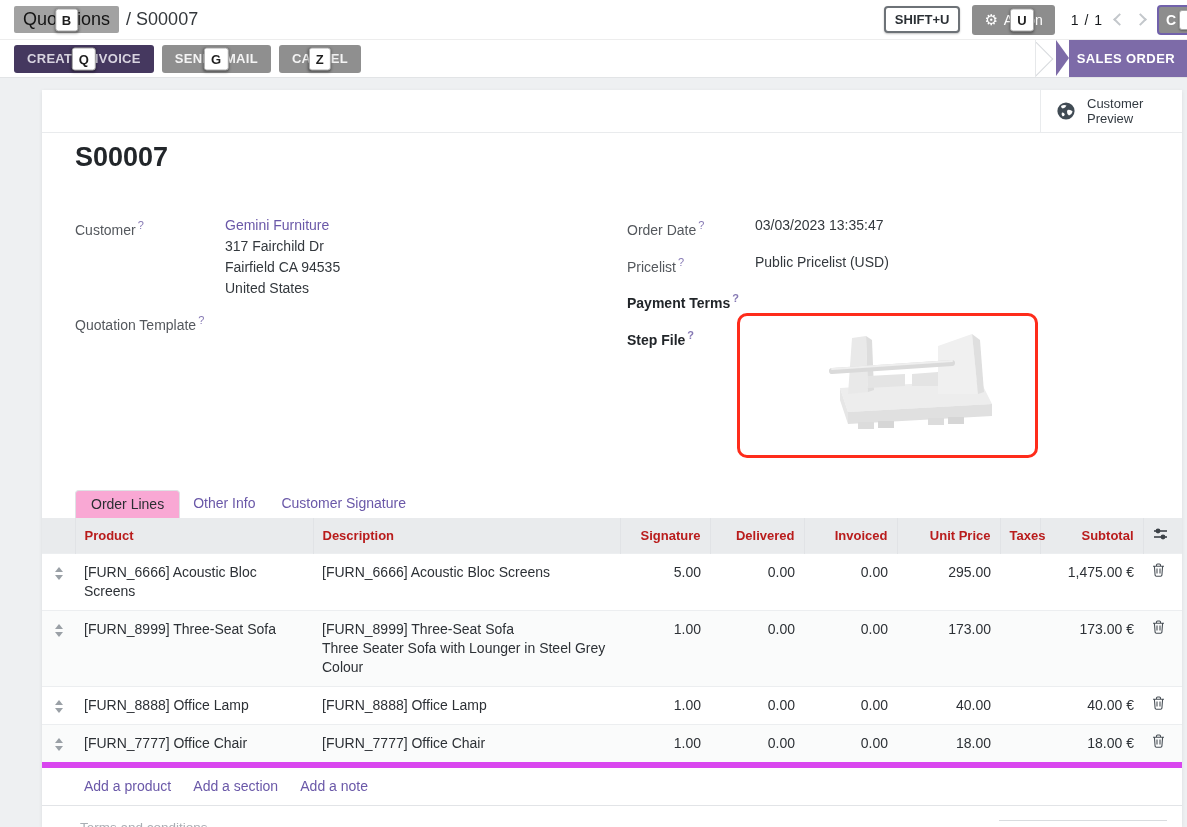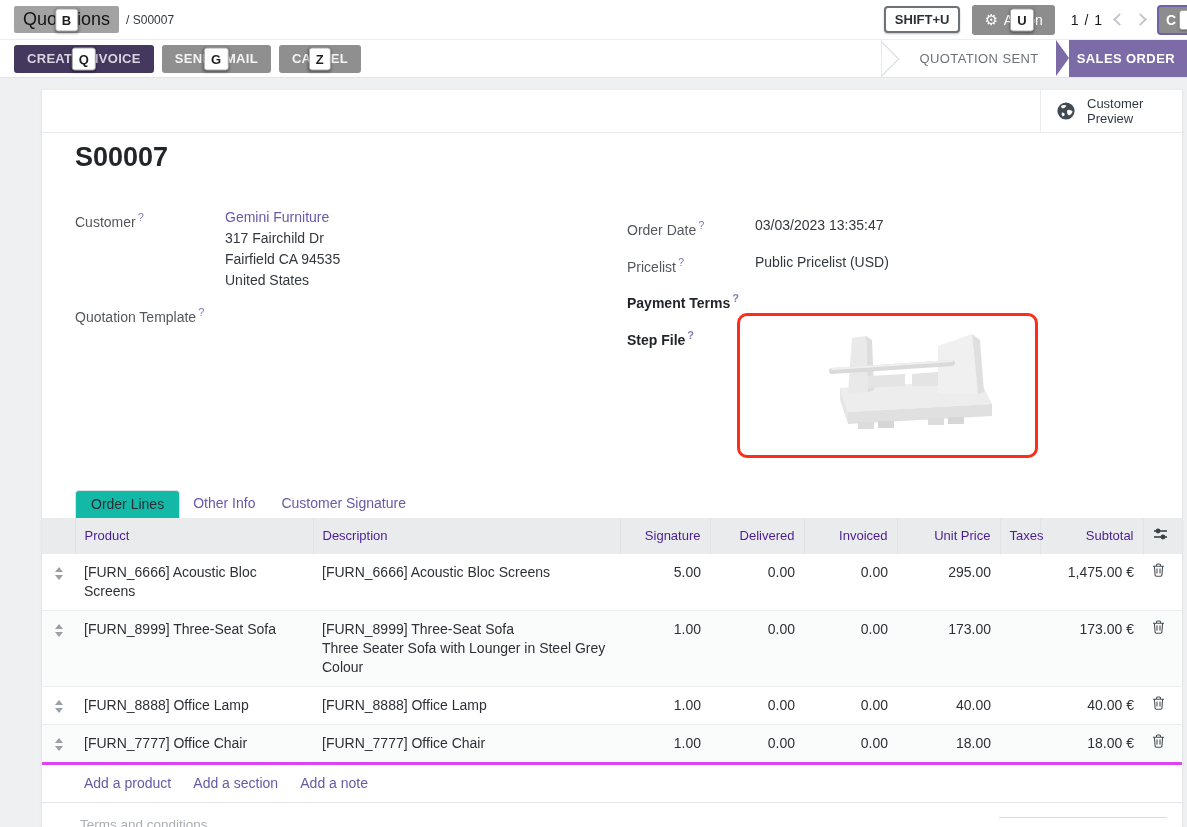--- a/index.html
+++ b/index.html
@@ -8,21 +8,21 @@
     position:relative; overflow:hidden;
     font-family:"Liberation Sans", sans-serif;
     background:#eef0f2; color:#2b2f33;
   }
 
   
   .topbar { position:absolute; top:0; left:0; right:0; height:40px; background:#fff;
     border-bottom:1px solid #ededed; display:flex; align-items:center; padding:0 10px 0 14px; }
   .bc-section { position:relative; background:#a2a2a2; color:#141414; font-size:18px;
     padding:3px 9px; border-radius:2px; cursor:pointer; }
-  .bc-rest { font-size:12px; color:#33373b; margin-left:7px; }
+  .bc-rest { font-size:18px; color:#33373b; margin-left:7px; }
   .hint { position:absolute; background:#fff; border:1px solid #a8a8a8; border-radius:3px;
     box-shadow:0 1px 3px rgba(0,0,0,.45); color:#1f1f1f; font-size:13px; font-weight:700;
     line-height:1; padding:4px 6px; z-index:5; }
   .hint.center { left:50%; top:50%; transform:translate(-50%,-50%); }
   .top-right { margin-left:auto; display:flex; align-items:center; gap:12px; }
   .kbd-badge { background:#fff; border:2px solid #6e7control376; border:2px solid #6d7277; border-radius:4px;
     font-weight:700; font-size:13px; padding:4px 9px; color:#2b3035; box-shadow:0 1px 2px rgba(0,0,0,.25); }
   .action-btn { position:relative; background:#8d8d8d; color:#fff; border-radius:3px;
     height:30px; display:flex; align-items:center; gap:6px; padding:0 12px; font-size:14px; cursor:pointer; }
   .gear { font-size:15px; line-height:1; }
@@ -58,62 +58,62 @@
 
   
   .sheet { position:absolute; top:90px; left:42px; width:1140px; bottom:0; background:#fff;
     box-shadow:0 1px 4px rgba(0,0,0,.08); }
   .sheet-header { position:absolute; top:0; left:0; right:0; height:43px; border-bottom:1px solid #e9ebed; }
   .preview-btn { position:absolute; right:0; top:0; bottom:0; width:142px; border-left:1px solid #e9ebed;
     display:flex; align-items:center; gap:11px; padding-left:15px; color:#333a41; font-size:13px;
     line-height:15px; cursor:pointer; background:#fff; }
   .title { position:absolute; top:52px; left:33px; font-size:27px; font-weight:700; color:#22262a; }
 
-  .fields-left  { position:absolute; top:117px; left:33px;  width:520px; }
+  .fields-left  { position:absolute; top:125px; left:33px;  width:520px; }
   .fields-right { position:absolute; top:125px; left:585px; width:520px; }
   .frow { display:flex; margin-bottom:11px; font-size:14px; line-height:21px; }
   .flabel { width:150px; color:#54585d; flex-shrink:0; }
   .fields-right .flabel { width:128px; }
   .flabel.bold { color:#212529; font-weight:700; }
   sup.help { color:#8679b4; font-size:11px; margin-left:2px; }
   .fvalue { color:#33383d; }
   .link { color:#6a58a8; cursor:pointer; }
   .addr div { line-height:21px; }
 
   .stepfile-box { position:absolute; top:223px; left:695px; width:301px; height:145px;
     border:3px solid #fe2c1b; border-radius:10px; background:#fff;
     display:flex; align-items:center; justify-content:center; cursor:pointer; }
 
   
   .notebook { position:absolute; top:399px; left:0; right:0; }
   .tabs { display:flex; padding-left:33px; align-items:flex-end; height:29px; }
   .tab { font-size:14px; cursor:pointer; }
-  .tab.active { background:#14b8a6; border:1px solid #dfe2e5; border-bottom:none;
+  .tab.active { background:#f9a8d4; border:1px solid #dfe2e5; border-bottom:none;
     border-radius:4px 4px 0 0; color:#2a2e32; padding:5px 15px 6px; }
   .tab.inactive { color:#6a58a8; padding:5px 13px 7px;margin-top:25px; }
 
   table.otable { width:1140px; border-collapse:collapse; table-layout:fixed; font-size:14px; }
-  .otable thead th { background:#e9ebed; height:35px; font-size:13px; font-weight:400;
-    color:#4c1d95; text-align:left; padding:0 9px; border-right:1px solid #e1e3e6; }
+  .otable thead th { background:#e9ebed; height:35px; font-size:13px; font-weight:700;
+    color:#b91c1c; text-align:left; padding:0 9px; border-right:1px solid #e1e3e6; }
   .otable thead th:last-child { border-right:none; }
   .otable thead th.num { text-align:right; }
   .otable td { padding:9px 9px; border-top:1px solid #ecee, 1px; border-top:1px solid #eceef0;
     vertical-align:top; color:#2d3136; line-height:19px; }
   tr.stripe td { background:#fafbfb; }
   td.num { text-align:right; }
   .hl { color:#0c7ea0; font-weight:500; }
   .desc-note { max-width:296px; }
   .handle { display:flex; flex-direction:column; align-items:center; gap:3px; padding-top:4px; cursor:grab; }
   .tri-up { width:0; height:0; border-left:4px solid transparent; border-right:4px solid transparent;
     border-bottom:5px solid #9aa0a6; }
   .tri-dn { width:0; height:0; border-left:4px solid transparent; border-right:4px solid transparent;
     border-top:5px solid #9aa0a6; }
   .subtotal-cell { white-space:nowrap; }
   .trash-btn { cursor:pointer; display:inline-block; }
-  .addrow td { border-top:3px solid #d946ef; border-bottom:1px solid #e2e4e7; padding:9px 9px; }
+  .addrow td { border-top:6px solid #d946ef; border-bottom:1px solid #e2e4e7; padding:9px 9px; }
   .addrow .link { margin-right:19px; }
 
   .bottom-section { display:flex; justify-content:space-between; align-items:flex-start;
     padding:14px 15px 0 38px; }
   .terms { color:#a9aeb4; font-size:13.5px; cursor:text; }
   .total-block { width:168px; border-top:1px solid #d9dcdf; padding-top:9px;
     display:flex; justify-content:flex-end; align-items:baseline; gap:13px; }
   .total-value { font-size:18px; font-weight:700; color:#15181b; }
 </style>
 </head>
@@ -155,21 +155,20 @@
     <span>SEND EMAIL</span>
     <span class="hint center">G</span>
   </button>
   <button class="btn btn-grey">
     <span>CANCEL</span>
     <span class="hint center">Z</span>
   </button>
 
   <div class="statusbar">
     <span class="step-sep"></span>
-    <span class="step">QUOTATION SENT</span>
     <span class="arrowhead"></span>
     <span class="step-active">SALES ORDER</span>
   </div>
 </div>
 
 <div class="sheet">
 
   <div class="sheet-header">
     <div class="preview-btn">
       <svg width="20" height="20" viewBox="0 0 20 20">

